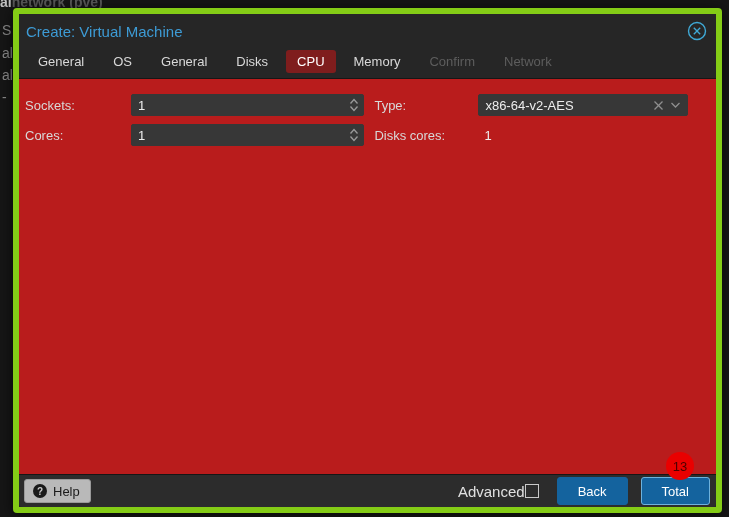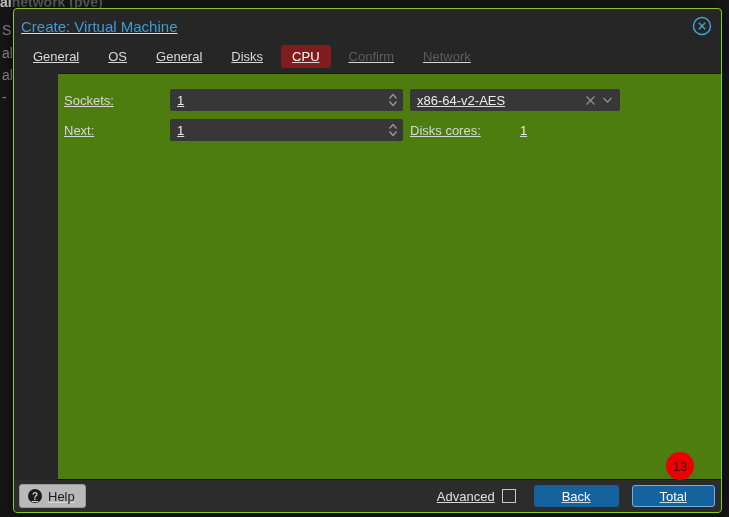--- a/index.html
+++ b/index.html
@@ -16,24 +16,24 @@
   .bg-frag { position:absolute; z-index:1; white-space:nowrap; font-size:14px; }
   .bg-frag-top { top:-6px; left:0; color:#5a5a5a; font-weight:bold; }
   .bg-frag-top .bright { color:#c2c2c2; }
   .bg-left-item { position:absolute; left:2px; color:#8a8a8a; font-size:14px; z-index:1; }
 
   
   .dialog {
     position:absolute; z-index:5;
     left:13px; top:8px; width:709px; height:505px;
     background:#262626;
-    border:1px solid #84cc16;
+    border:6px solid #84cc16;
     border-radius:4px;
     box-shadow:0 2px 14px rgba(0,0,0,0.65);
-    display:flex; flex-direction:column;text-decoration:underline;
+    display:flex; flex-direction:column;
   }
 
   
   .dlg-header { position:relative; padding:9px 8px 6px 7px; }
   .dlg-title { color:#3d9bd5; font-size:15px; }
   .close-btn {
     position:absolute; top:6px; right:8px;
     width:22px; height:22px; cursor:pointer;
     display:flex; align-items:center; justify-content:center;
   }
@@ -46,24 +46,23 @@
     cursor:pointer; white-space:nowrap;
   }
   .tab--active { background:#7f1d1d; color:#ffffff; }
   .tab--disabled { color:#5d5d5d; cursor:default; }
 
   
   .dlg-body {
     flex:1;
     border-top:1px solid #161616;
     border-bottom:1px solid #161616;
-    background:#4d7c0f;
+    background:#b91c1c;
     padding:15px 6px 0 6px;
     display:flex;
-    margin-left:44px;
   }
   .form-col { display:flex; flex-direction:column; }
   .form-col--left { width:352px; }
   .form-col--right { width:345px; margin-left:7px; }
   .form-row { display:flex; align-items:center; height:22px; margin-bottom:8px; }
   .form-label { color:#d8d8d8; font-size:13px; }
   .form-col--left .form-label { width:106px; }
   .form-col--right .form-label { width:104px; }
 
   .field {
@@ -93,27 +92,27 @@
     color:#1a1a1a; font-size:13px;
     display:flex; align-items:center; gap:6px; cursor:pointer;
   }
   .help-q {
     width:14px; height:14px; border-radius:50%;
     background:#1a1a1a; color:#c9c9c9;
     font-size:10px; font-weight:bold;
     display:flex; align-items:center; justify-content:center;
   }
   .footer-right { margin-left:auto; display:flex; align-items:center; }
-  .advanced-label { color:#e0e0e0; font-size:13px; margin-right:7px; }
+  .advanced-label { color:#e0e0e0; font-size:15px; }
   .advanced-box {
     width:14px; height:14px; border:1px solid #c9c9c9;
     background:transparent; margin-right:18px; cursor:pointer;
   }
   .btn {
-    height:22px; min-width:50px; padding:0 27px;
+    height:28px; min-width:50px; padding:0 20px;
     background:#14639e; color:#ffffff; font-size:13px;
     border:1px solid #14639e; border-radius:3px;
     display:flex; align-items:center; justify-content:center; cursor:pointer;
   }
   .btn--back { margin-right:13px; }
   .btn--next { border:1px solid #6db2dd; }
 
   
   .click-badge {
     position:absolute; z-index:10;
@@ -145,20 +144,21 @@
       </svg>
     </span>
   </div>
 
   <div class="tabbar">
     <div class="tab">General</div>
     <div class="tab">OS</div>
     <div class="tab">General</div>
     <div class="tab">Disks</div>
     <div class="tab tab--active">CPU</div>
+    <div class="tab">Memory</div>
     <div class="tab tab--disabled">Confirm</div>
     <div class="tab tab--disabled">Network</div>
   </div>
 
   <div class="dlg-body">
 
     <div class="form-col form-col--left">
       <div class="form-row">
         <span class="form-label">Sockets:</span>
         <div class="field spinnerfield">
@@ -167,37 +167,38 @@
             <svg width="10" height="7" viewBox="0 0 10 7">
                 <polyline points="1.5,5.5 5,1.5 8.5,5.5" fill="none" stroke="#9a9a9a" stroke-width="1.3"></polyline>
               </svg>
             <svg width="10" height="7" viewBox="0 0 10 7">
                 <polyline points="1.5,1.5 5,5.5 8.5,1.5" fill="none" stroke="#9a9a9a" stroke-width="1.3"></polyline>
               </svg>
           </span>
         </div>
       </div>
       <div class="form-row">
-        <span class="form-label">Next:</span>
+        <span class="form-label">Cores:</span>
         <div class="field spinnerfield">
           <span class="field-value">1</span>
           <span class="spin-btns">
             <svg width="10" height="7" viewBox="0 0 10 7">
                 <polyline points="1.5,5.5 5,1.5 8.5,5.5" fill="none" stroke="#9a9a9a" stroke-width="1.3"></polyline>
               </svg>
             <svg width="10" height="7" viewBox="0 0 10 7">
                 <polyline points="1.5,1.5 5,5.5 8.5,1.5" fill="none" stroke="#9a9a9a" stroke-width="1.3"></polyline>
               </svg>
           </span>
         </div>
       </div>
     </div>
 
     <div class="form-col form-col--right">
       <div class="form-row">
+        <span class="form-label">Type:</span>
         <div class="field combofield">
           <span class="field-value">x86-64-v2-AES</span>
           <span class="combo-tools">
             <span class="tool-icon">
               <svg width="11" height="11" viewBox="0 0 11 11">
                   <line x1="1.5" y1="1.5" x2="9.5" y2="9.5" stroke="#8f8f8f" stroke-width="1.3"></line>
                   <line x1="9.5" y1="1.5" x2="1.5" y2="9.5" stroke="#8f8f8f" stroke-width="1.3"></line>
                 </svg>
             </span>
             <span class="tool-icon">

